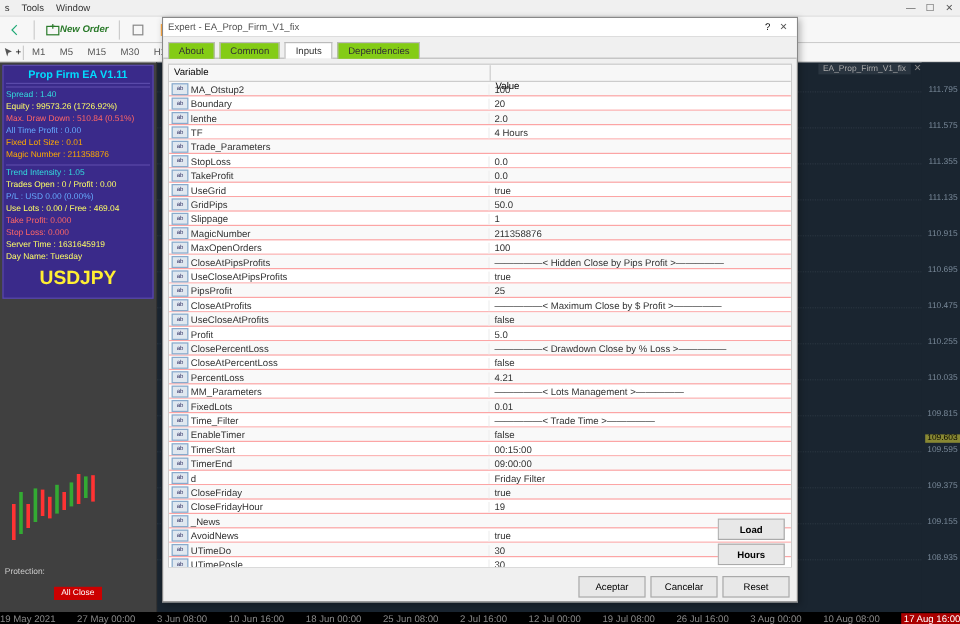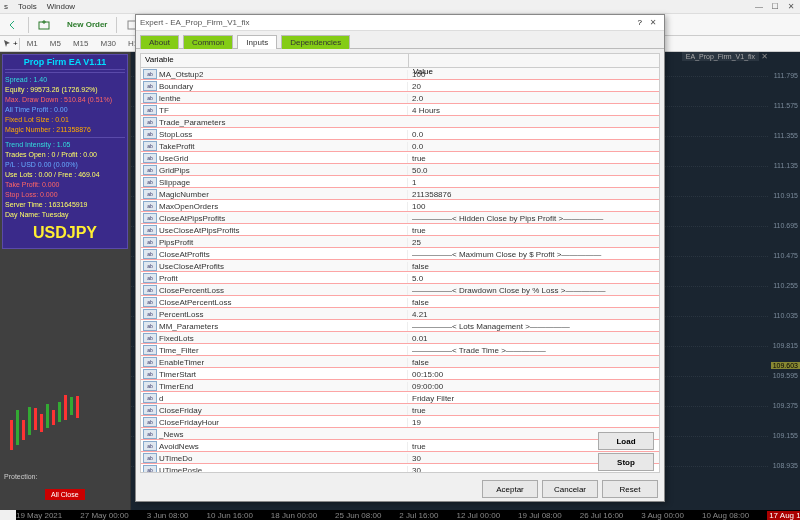--- a/index.html
+++ b/index.html
@@ -2,21 +2,21 @@
 <html><head>
 <meta charset="utf-8">
 <style>
 * { box-sizing: border-box; margin: 0; padding: 0; font-family: Tahoma, Arial, sans-serif; font-size: 8px; }
 body { width: 800px; height: 520px; background: #f0f0f0; overflow: hidden; position: relative; }
 
 .menubar { height: 14px; background: #f0f0f0; display: flex; align-items: center; padding: 0 4px; gap: 10px; border-bottom: 1px solid #ddd; }
 .menubar span { color: #333; }
 
 .toolbar { height: 22px; background: #f7f7f7; display: flex; align-items: center; padding: 0 2px; gap: 2px; border-bottom: 1px solid #ccc; }
-.toolbar .btn { padding: 2px 4px; display: flex; align-items: center; gap: 17px; border: 1px solid transparent; }
+.toolbar .btn { padding: 2px 4px; display: flex; align-items: center; gap: 0; border: 1px solid transparent; font-style: italic; }
 .toolbar .sep { width: 1px; height: 16px; background: #ccc; margin: 0 2px; }
 .toolbar .new-order { color: #2a7a2a; font-weight: bold; }
 .toolbar .autotrade { color: #b00; }
 .toolbar svg { width: 12px; height: 12px; }
 
 .tf-bar { height: 16px; background: #f7f7f7; display: flex; align-items: center; padding: 0 2px; gap: 1px; border-bottom: 1px solid #ccc; }
 .tf-bar .tf { padding: 1px 6px; color: #555; }
 .tf-bar .tf.active { background: #d0e0ff; border: 1px solid #88aadd; }
 .tf-bar svg { width: 10px; height: 10px; }
 
@@ -41,21 +41,21 @@
 
 .chart-right { flex: 1; background: #1a2530; position: relative; border-left: 1px solid #333; }
 .chart-right .price-axis { position: absolute; right: 0; top: 0; bottom: 0; width: 32px; background: #1a2530; }
 .chart-right .price-axis .pl { position: absolute; right: 2px; color: #7a8a9a; font-size: 7px; }
 .chart-right .running { position: absolute; top: 60px; left: 50px; color: #00ccaa; font-size: 8px; }
 .chart-right .gridline { position: absolute; left: 0; right: 32px; border-top: 1px dotted #2a3540; }
 .chart-right .tabbar { position: absolute; top: 0; right: 32px; height: 12px; }
 .chart-right .tabbar .tab { background: #2a3540; color: #aaa; padding: 1px 4px; font-size: 7px; display: inline-block; }
 .chart-right .cur-price { position: absolute; right: 0; background: #888833; color: #000; font-size: 7px; padding: 0 2px; }
 
-.timeline { position: absolute; bottom: 0; left: 16px; right: 0; height: 10px; background: #000; display: flex; color: #888; font-size: 6px; align-items: center; overflow: hidden; }
+.timeline { position: absolute; bottom: 0; left: 0; right: 0; height: 10px; background: #000; display: flex; color: #888; font-size: 6px; align-items: center; overflow: hidden; }
 .timeline span { margin-right: 18px; white-space: nowrap; }
 .timeline .red-seg { background: #aa0000; color: #fff; padding: 0 2px; }
 
 .dialog { position: absolute; top: 14px; left: 135px; width: 530px; height: 488px; background: #f0f0f0; border: 1px solid #888; box-shadow: 2px 2px 6px rgba(0,0,0,0.3); display: flex; flex-direction: column; }
 .dlg-title { height: 16px; background: #fff; display: flex; align-items: center; padding: 0 4px; border-bottom: 1px solid #ddd; }
 .dlg-title .t { flex: 1; color: #555; }
 .dlg-title .x { width: 14px; text-align: center; color: #555; }
 .dlg-tabs { height: 18px; display: flex; align-items: flex-end; padding: 0 4px; gap: 4px; background: #f0f0f0; border-bottom: 1px solid #bbb; }
 .dlg-tabs .tab { padding: 2px 8px; border: 1px solid #bbb; border-bottom: none; background: #84cc16; color: #333; position: relative; top: 1px; }
 .dlg-tabs .tab.active { background: #fff; }
@@ -479,20 +479,20 @@
         </div>
         <div class="param-row">
           <div class="pico">ab</div>
           <div class="pn">UTimePosle</div>
           <div class="pv">30</div>
         </div>
       </div>
   </div>
   <div class="side-btns">
     <button>Load</button>
-    <button>Stop</button>
+    <button>Hours</button>
   </div>
   <div class="dlg-footer">
     <button>Aceptar</button>
     <button>Cancelar</button>
     <button>Reset</button>
   </div>
 </div>
 
 </body></html>

